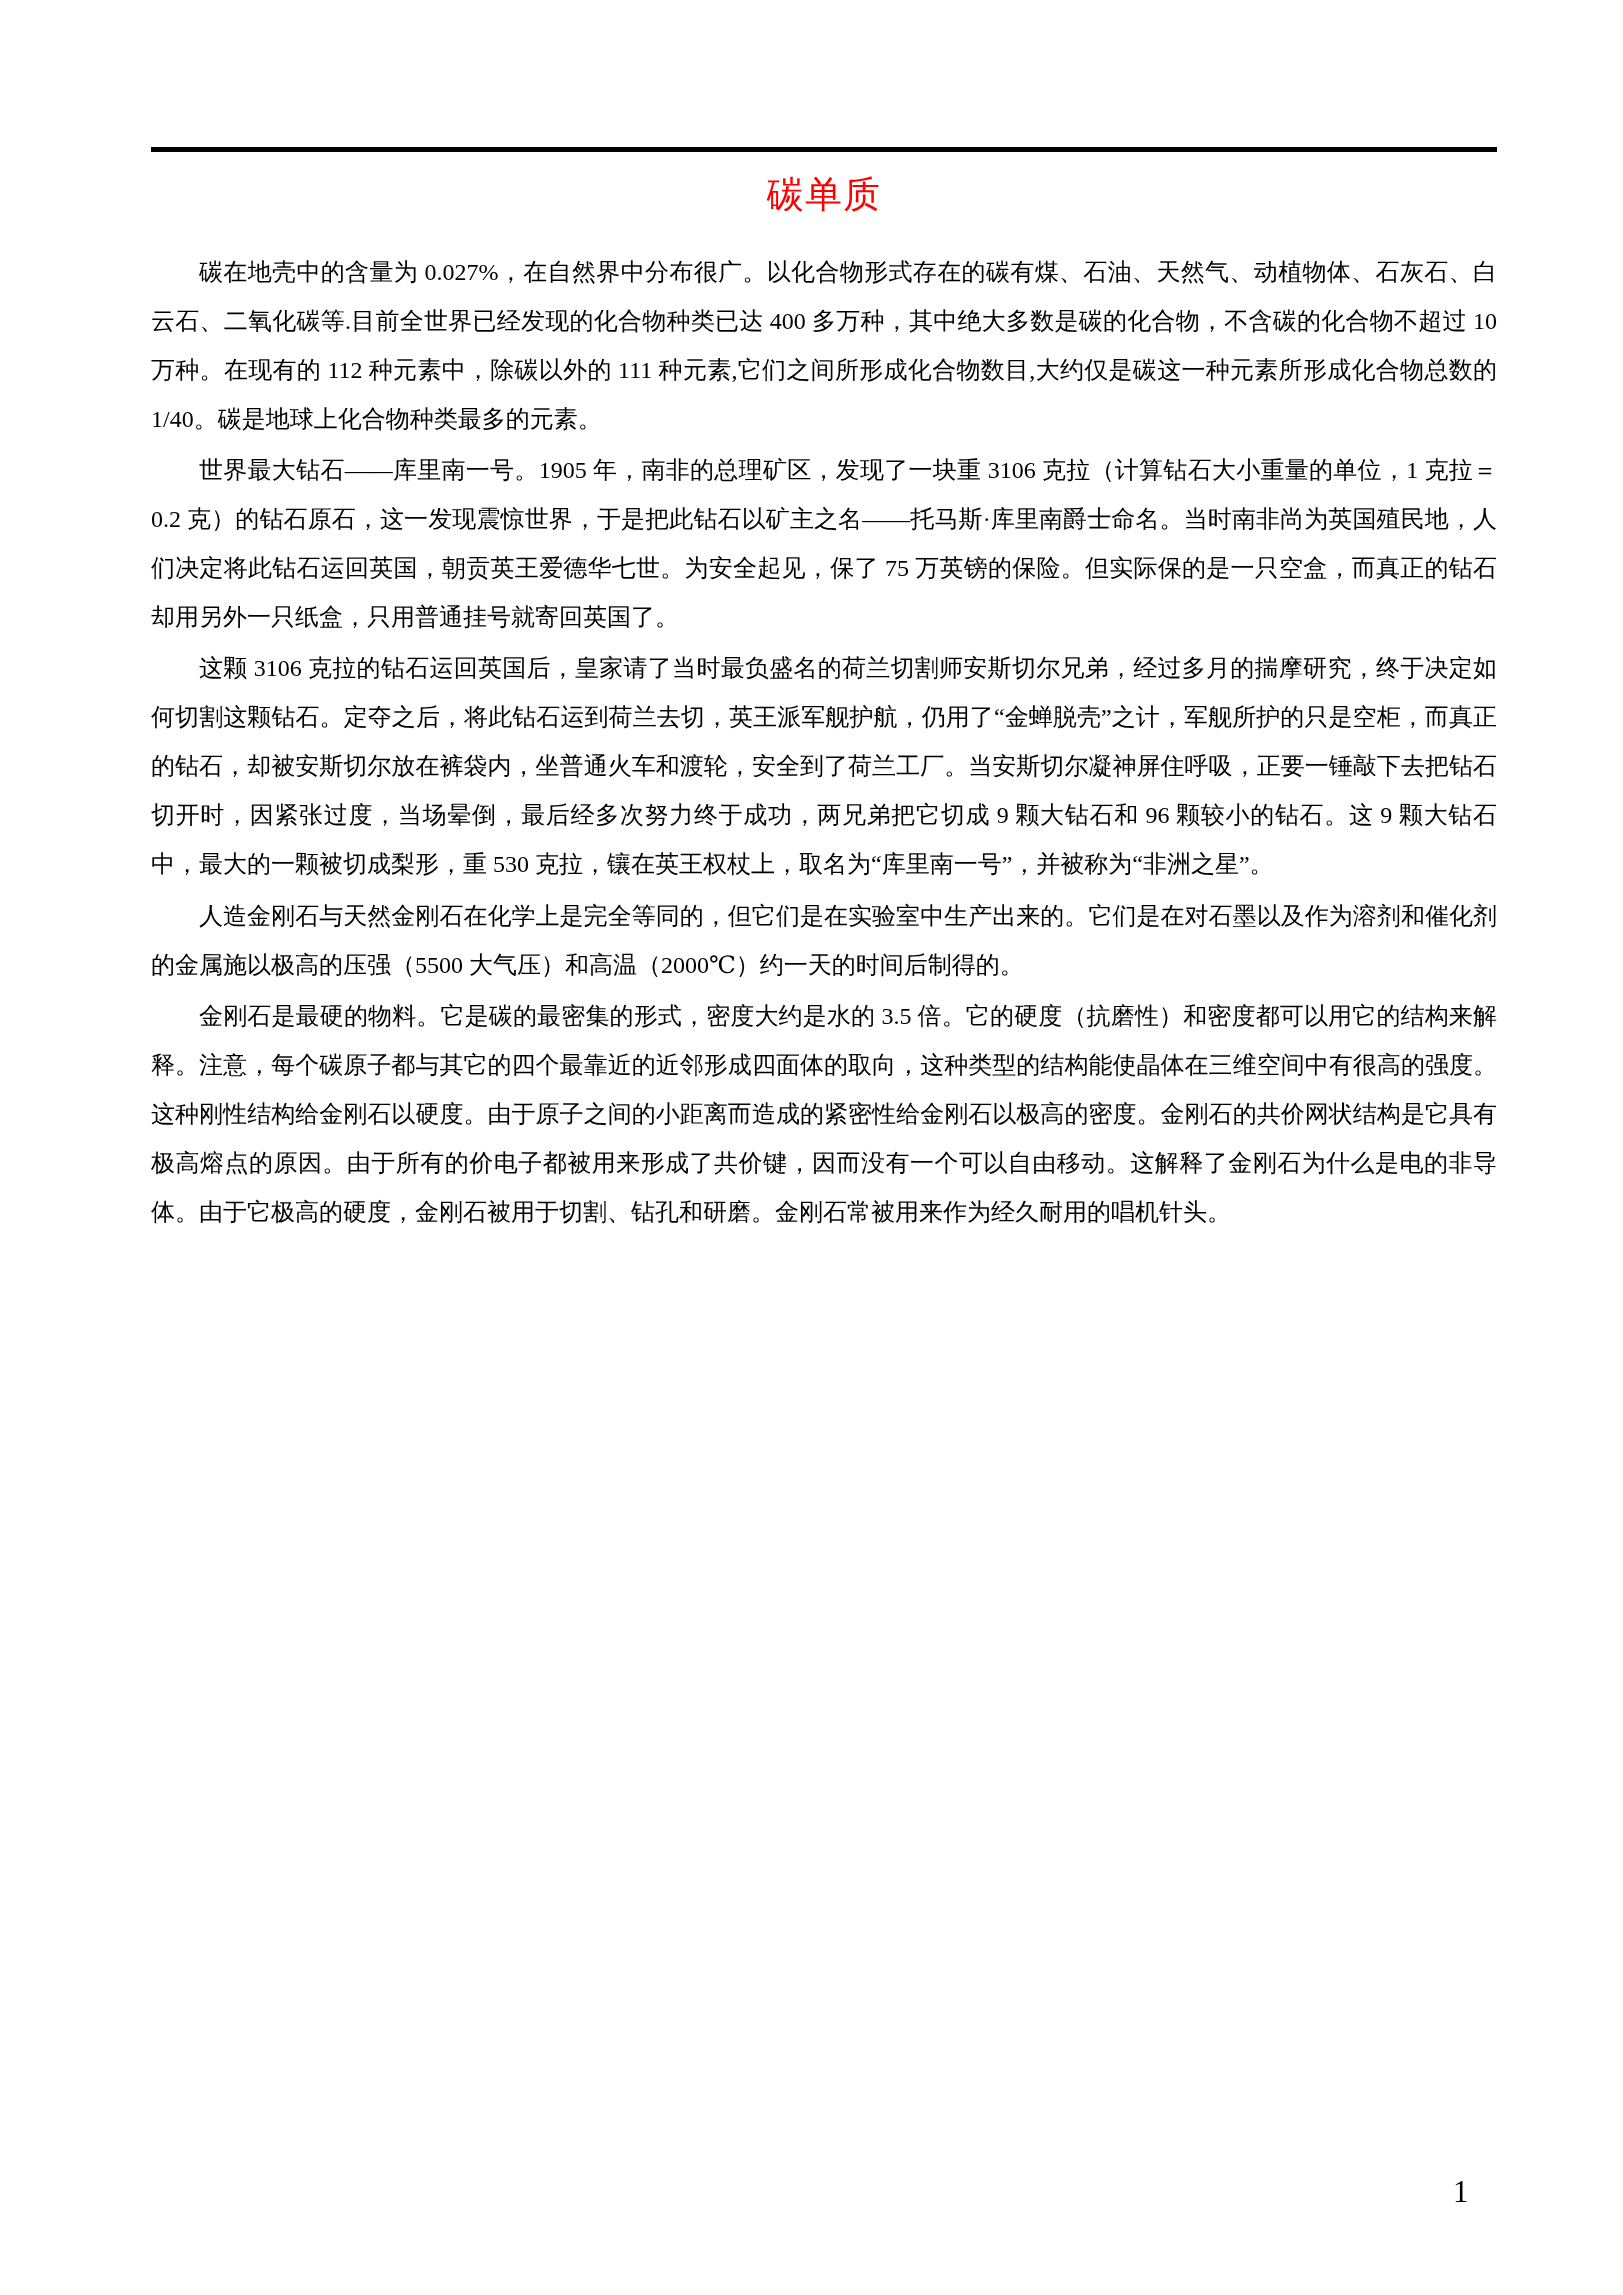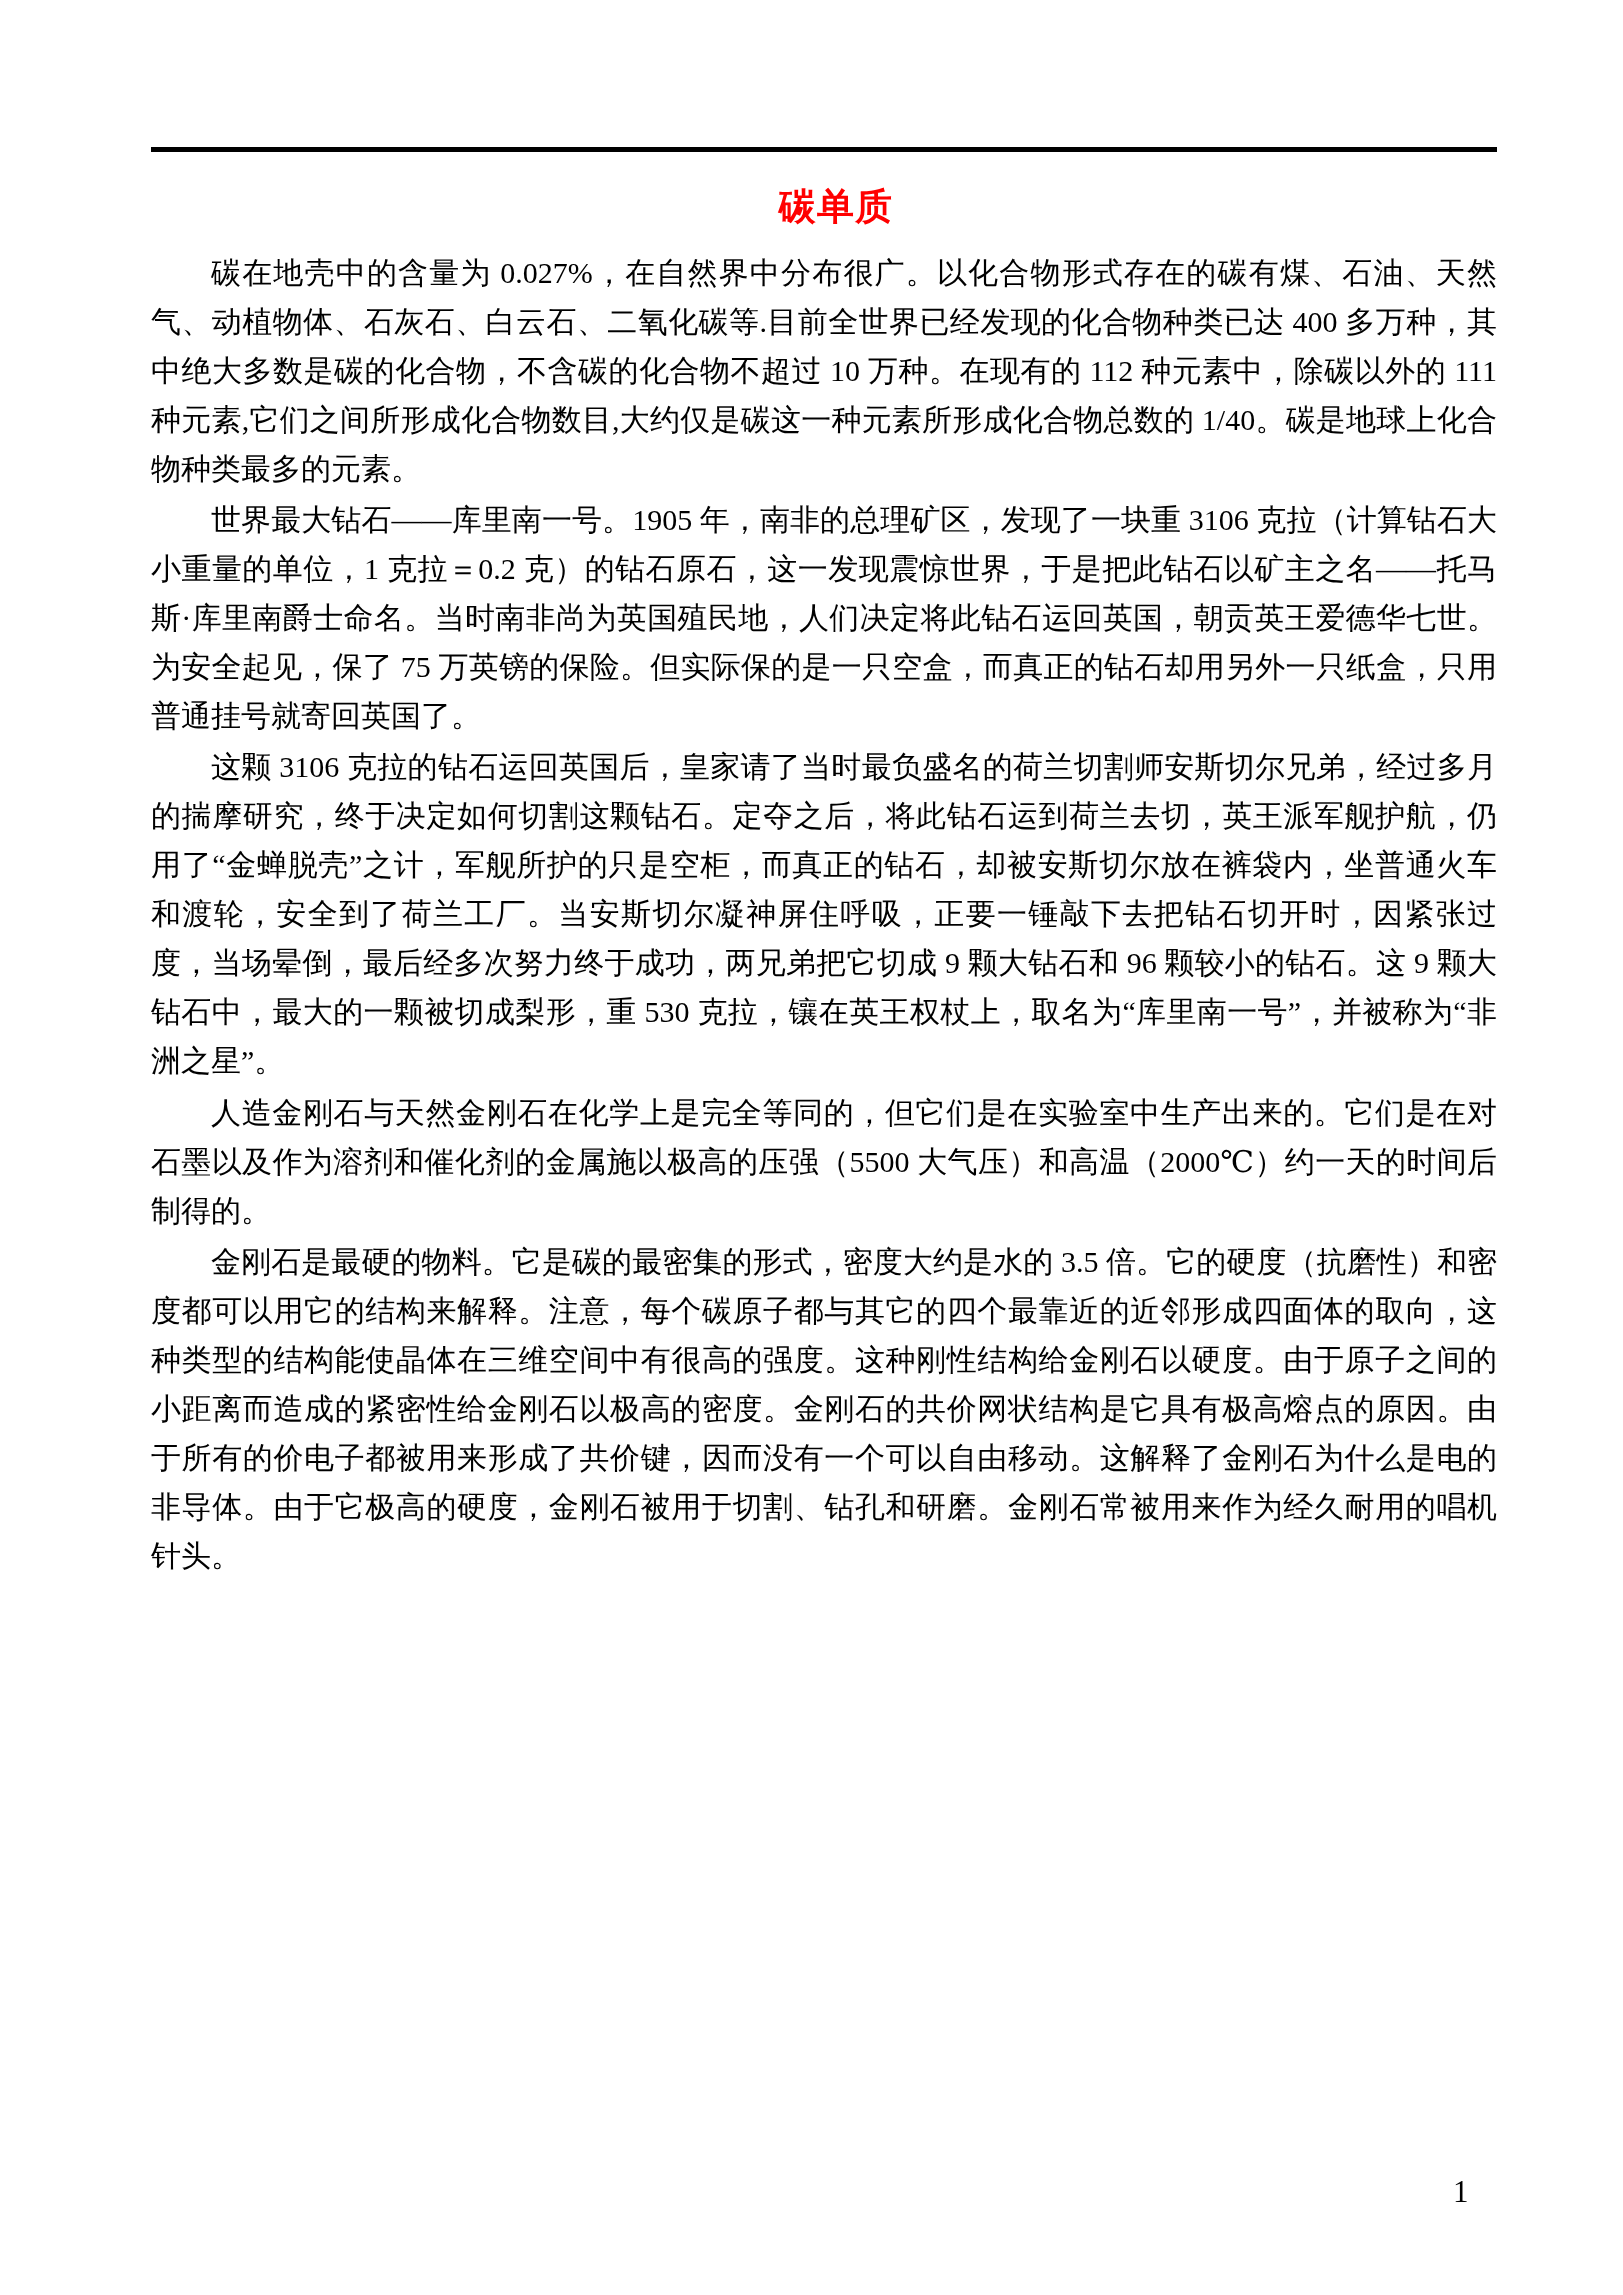--- a/index.html
+++ b/index.html
@@ -25,36 +25,36 @@
     top: 147px;
     width: 1346px;
     height: 4.5px;
     background: #000000;
   }
   .title {
     position: absolute;
     left: 151px;
     top: 168px;
     width: 1346px;
-    margin: 12px;
+    margin: 0;
     text-align: center;
     font-size: 37px;
-    font-weight: bold;
+    font-weight: normal;
     line-height: 54px;
     letter-spacing: 1.1px;
   }
   .body-text {
     position: absolute;
     left: 151px;
     top: 248px;
     width: 1346px;
   }
   .para {
     margin: 0 0 2.2px 0;
-    font-size: 30px;
+    font-size: 24px;
     line-height: 49px;
     text-indent: 2em;
     text-align: justify;
     text-justify: inter-ideograph;
     word-break: break-all;
   }
   .page-number {
     position: absolute;
     left: 1453px;
     top: 2175px;

